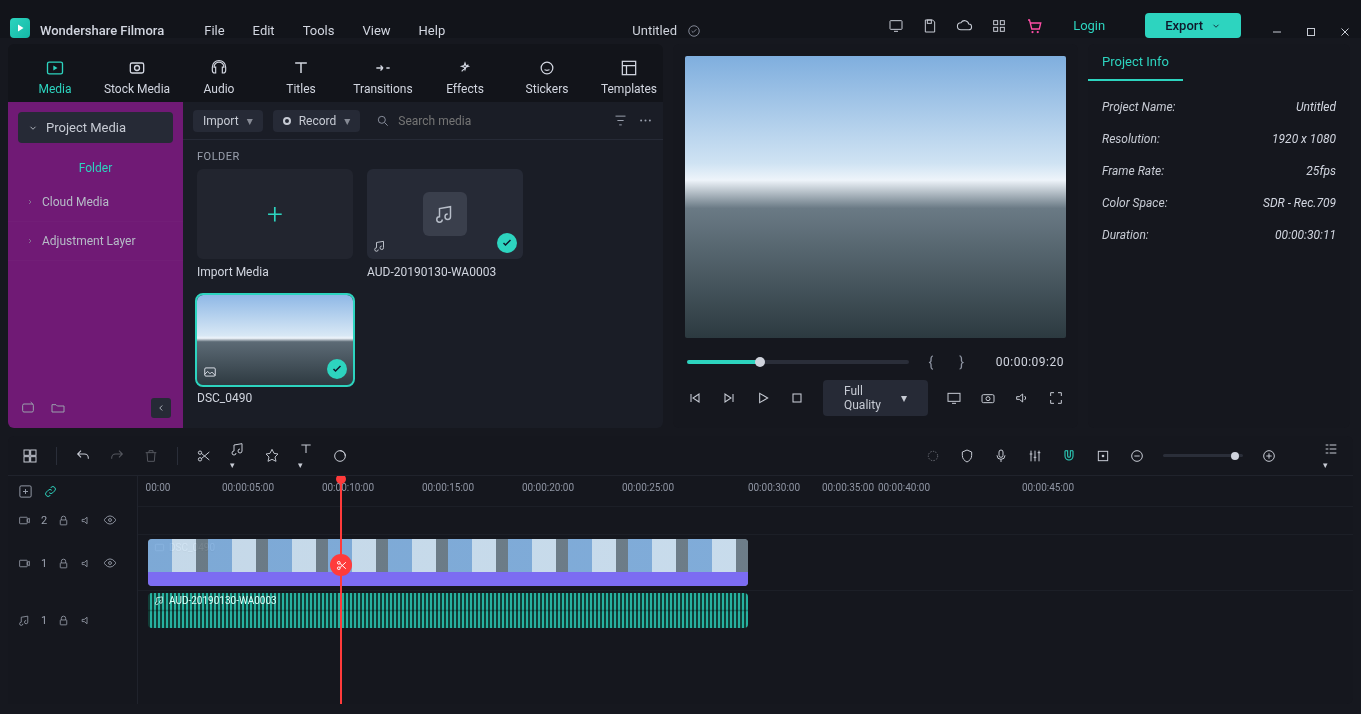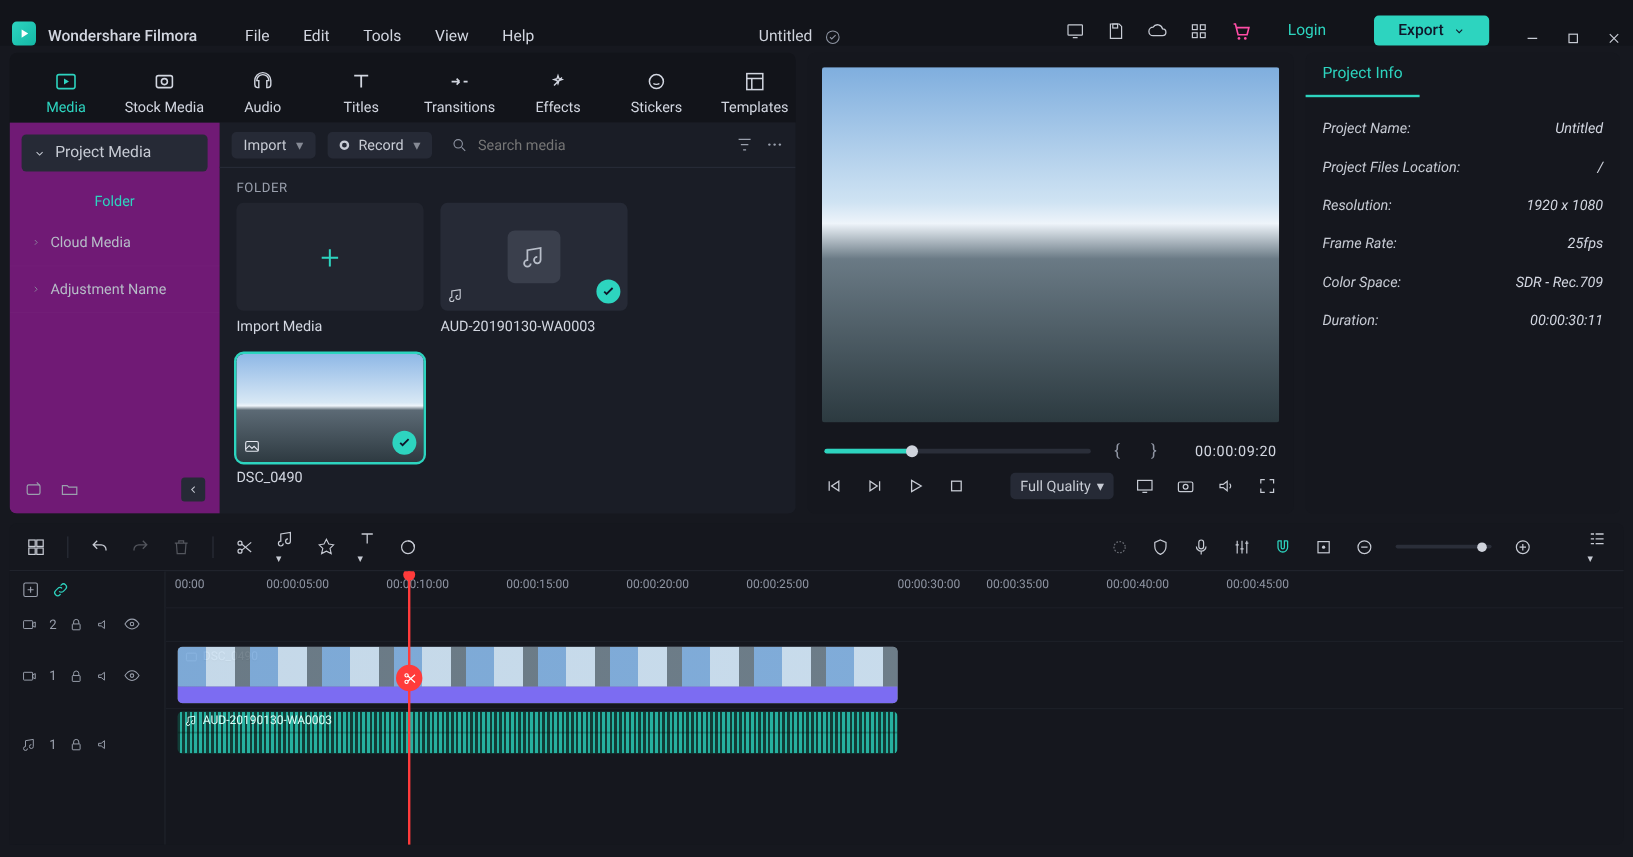--- a/index.html
+++ b/index.html
@@ -64,21 +64,21 @@
 .player-view { flex:1; display:flex; align-items:center; justify-content:center; background:#000; margin:12px; border-radius:2px; overflow:hidden; }
 .player-img { width:100%; height:100%; background:linear-gradient(to bottom,#7faede 0%,#cfe3f3 38%,#eef4fa 44%,#6a7a85 54%,#2c3a40 100%); }
 .player-seek { display:flex; align-items:center; gap:14px; padding:4px 14px; }
 .seek-bar { flex:1; height:4px; background:#2a2e39; border-radius:3px; position:relative; }
 .seek-fill { position:absolute; left:0; top:0; bottom:0; width:33%; background:#2dd4bf; border-radius:3px; }
 .seek-dot { position:absolute; left:33%; top:50%; transform:translate(-50%,-50%); width:10px; height:10px; background:#cfd3dc; border-radius:50%; }
 .braces { color:#8f95a3; font-size:14px; padding:0 6px; cursor:pointer;}
 .timecode { font-size:12px; color:#d2d6e0; letter-spacing:.5px; min-width:80px; text-align:right;}
 .player-ctrls { display:flex; align-items:center; gap:18px; padding:6px 14px 12px; }
 .pc-right { margin-left:auto; display:flex; align-items:center; gap:18px;}
-.quality-dd { background:#262a36; padding:4px 8px; border-radius:4px; font-size:12px; display:flex; align-items:center; gap:5px; cursor:pointer;}
+.quality-dd { background:#262a36; padding:4px 21px; border-radius:4px; font-size:12px; display:flex; align-items:center; gap:5px; cursor:pointer;}
 
 
 .info-col { width:262px; background:#15171e; border-radius:6px; display:flex; flex-direction:column; }
 .info-tab { display:inline-block; padding:10px 14px; color:#2dd4bf; font-size:13px; border-bottom:2px solid #2dd4bf; margin:0 0 6px 0;}
 .info-rows { padding:4px 14px; }
 .info-row { display:flex; justify-content:space-between; padding:9px 0; font-size:12px;font-style:italic; }
 .info-row .k { color:#c7cbd4; }
 .info-row .v { color:#d2d6e0; }
 
 
@@ -292,21 +292,21 @@
         <div class="side-item">
             <svg width="8" height="8" viewBox="0 0 24 24">
               <path d="M9 6l6 6-6 6" stroke="#8f95a3" stroke-width="2" fill="none"></path>
             </svg>
             <span>Cloud Media</span>
           </div>
         <div class="side-item">
             <svg width="8" height="8" viewBox="0 0 24 24">
               <path d="M9 6l6 6-6 6" stroke="#8f95a3" stroke-width="2" fill="none"></path>
             </svg>
-            <span>Adjustment Name</span>
+            <span>Adjustment Layer</span>
           </div>
         <div class="side-bottom">
           <span class="ico">
               <svg width="16" height="16" viewBox="0 0 24 24">
                 <rect x="4" y="6" width="16" height="12" rx="2" fill="none" stroke="#9aa0ad" stroke-width="1.5"></rect>
                 <path d="M16 3l4 4" stroke="#9aa0ad" stroke-width="1.5"></path>
               </svg>
             </span>
           <span class="ico">
               <svg width="16" height="16" viewBox="0 0 24 24">
@@ -469,24 +469,20 @@
   </div>
 
   <div class="info-col">
     <div><span class="info-tab">Project Info</span></div>
     <div class="info-rows">
       <div class="info-row">
           <span class="k">Project Name:</span>
           <span class="v">Untitled</span>
         </div>
       <div class="info-row">
-          <span class="k">Project Files Location:</span>
-          <span class="v">/</span>
-        </div>
-      <div class="info-row">
           <span class="k">Resolution:</span>
           <span class="v">1920 x 1080</span>
         </div>
       <div class="info-row">
           <span class="k">Frame Rate:</span>
           <span class="v">25fps</span>
         </div>
       <div class="info-row">
           <span class="k">Color Space:</span>
           <span class="v">SDR - Rec.709</span>
@@ -694,21 +690,21 @@
     <div class="tl-right">
       <div class="ruler">
         <span class="tick" style="left:20px">00:00</span>
         <span class="tick" style="left:110px">00:00:05:00</span>
         <span class="tick" style="left:210px">00:00:10:00</span>
         <span class="tick" style="left:310px">00:00:15:00</span>
         <span class="tick" style="left:410px">00:00:20:00</span>
         <span class="tick" style="left:510px">00:00:25:00</span>
         <span class="tick" style="left:636px">00:00:30:00</span>
         <span class="tick" style="left:710px">00:00:35:00</span>
-        <span class="tick" style="left:810px">00:00:40:00</span>
+        <span class="tick" style="left:766px">00:00:40:00</span>
         <span class="tick" style="left:910px">00:00:45:00</span>
       </div>
       <div class="track-lane"></div>
       <div class="track-lane track">
         <div class="clip vid-clip">
           <div class="label">
               <svg width="11" height="11" viewBox="0 0 24 24">
                 <rect x="3" y="5" width="18" height="14" rx="2" fill="none" stroke="#e4e7f0" stroke-width="1.8"></rect>
               </svg>
               <span>DSC_0490</span>

